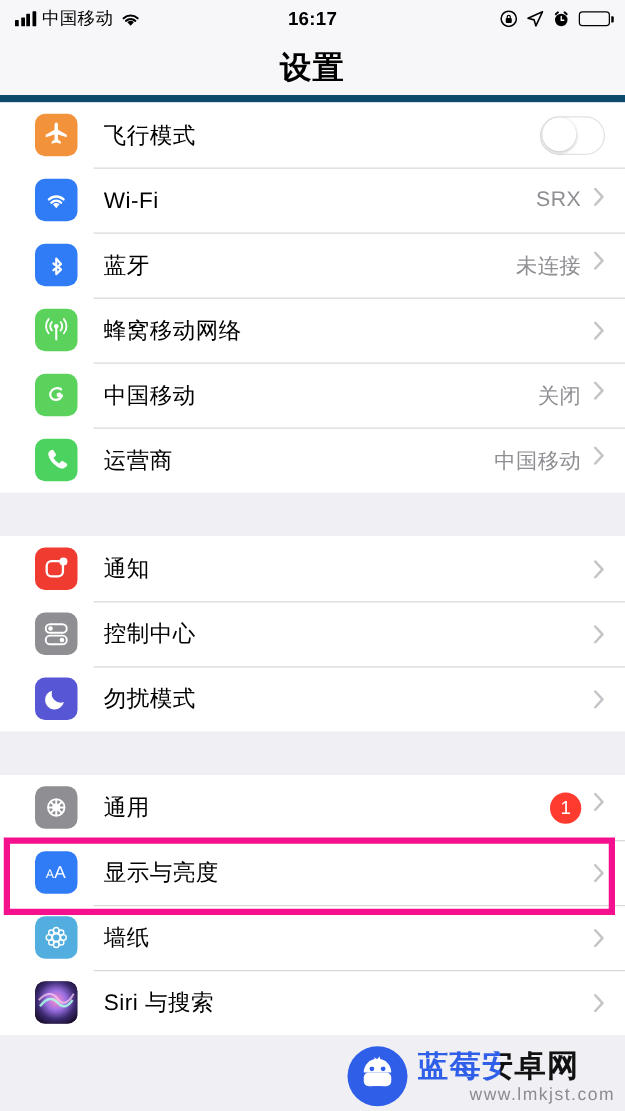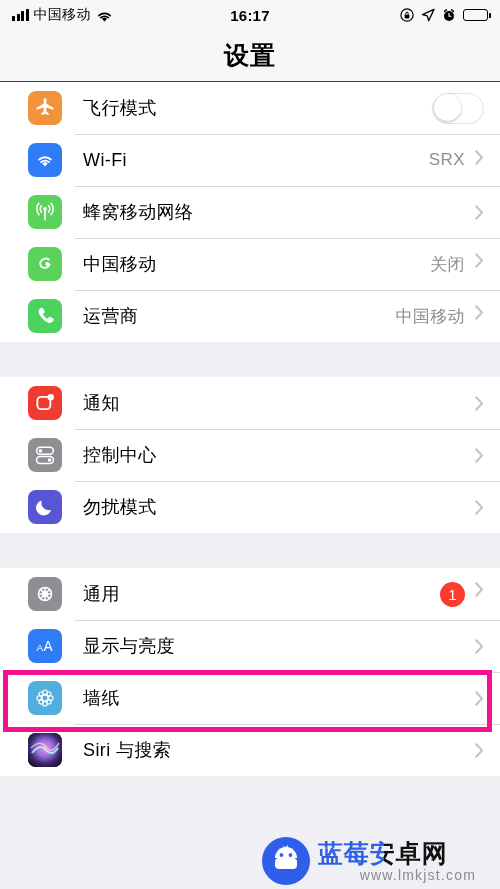--- a/index.html
+++ b/index.html
@@ -93,21 +93,21 @@
     border-radius: 1px;
   }
 
   
   .nav-bar {
     height: 52px;
     background: #f7f7f9;
     display: flex;
     align-items: center;
     justify-content: center;
-    border-bottom: 1px solid #0c4a6e;
+    border-bottom: 6px solid #0c4a6e;
   }
   .nav-title {
     font-size: 25px;
     font-weight: bold;
     color: #000;
     letter-spacing: 1px;
   }
 
   
   .scroll-area {
@@ -209,21 +209,21 @@
     left: 3px;
     right: 8px;
     border: 5px solid #f5118e;
     pointer-events: none;
     z-index: 20;
   }
 
   
   .watermark {
     position: absolute;
-    right: 24px;
+    right: 8px;
     bottom: 4px;
     display: flex;
     align-items: center;
     gap: 8px;
     z-index: 30;
     justify-content: space-between;
   }
   .wm-logo {
     width: 48px; height: 48px;
     border-radius: 50%;
@@ -330,20 +330,36 @@
         <span class="row-right">
           <span class="row-value">SRX</span>
           <span class="chevron">
     <svg viewBox="0 0 9 15" width="9" height="15">
               <path d="M1.2 1.2 L7 7.5 L1.2 13.8" fill="none" stroke="#c4c4c8" stroke-width="2" stroke-linecap="round" stroke-linejoin="round"></path>
             </svg>
           </span>
         </span>
       </div>
       <div class="row">
+        <span class="row-icon" style="background:#2f7cf6">
+          <svg viewBox="0 0 34 34" width="26" height="26">
+            <path d="M14 10 L22 15.5 L17 19.5 L17 5.5 L22 10.5 L14 16" stroke="#fff" stroke-width="2.2" fill="none" stroke-linejoin="round" stroke-linecap="round" transform="translate(0,4) scale(1,1.15)"></path>
+          </svg>
+        </span>
+        <span class="row-label">蓝牙</span>
+        <span class="row-right">
+          <span class="row-value">未连接</span>
+          <span class="chevron">
+    <svg viewBox="0 0 9 15" width="9" height="15">
+              <path d="M1.2 1.2 L7 7.5 L1.2 13.8" fill="none" stroke="#c4c4c8" stroke-width="2" stroke-linecap="round" stroke-linejoin="round"></path>
+            </svg>
+          </span>
+        </span>
+      </div>
+      <div class="row">
         <span class="row-icon" style="background:#5bd25b">
           <svg viewBox="0 0 34 34" width="26" height="26">
             <circle cx="17" cy="13" r="2.4" fill="#fff"></circle>
             <path d="M17 15 v12" stroke="#fff" stroke-width="2.2" stroke-linecap="round"></path>
             <path d="M12.4 8.6 a7.2 7.2 0 0 0 0 8.8 M21.6 8.6 a7.2 7.2 0 0 1 0 8.8" stroke="#fff" stroke-width="2" fill="none" stroke-linecap="round"></path>
             <path d="M9 5.6 a11.6 11.6 0 0 0 0 14.8 M25 5.6 a11.6 11.6 0 0 1 0 14.8" stroke="#fff" stroke-width="2" fill="none" stroke-linecap="round"></path>
           </svg>
         </span>
         <span class="row-label">蜂窝移动网络</span>
         <span class="row-right">

